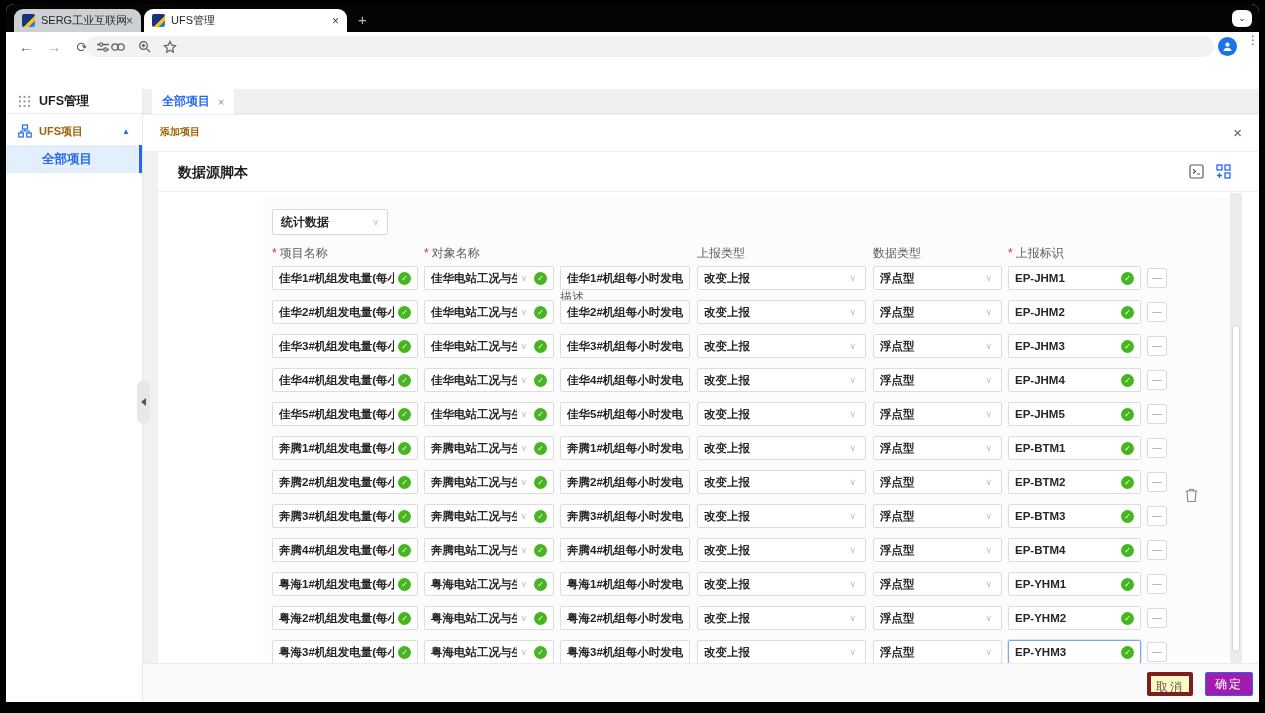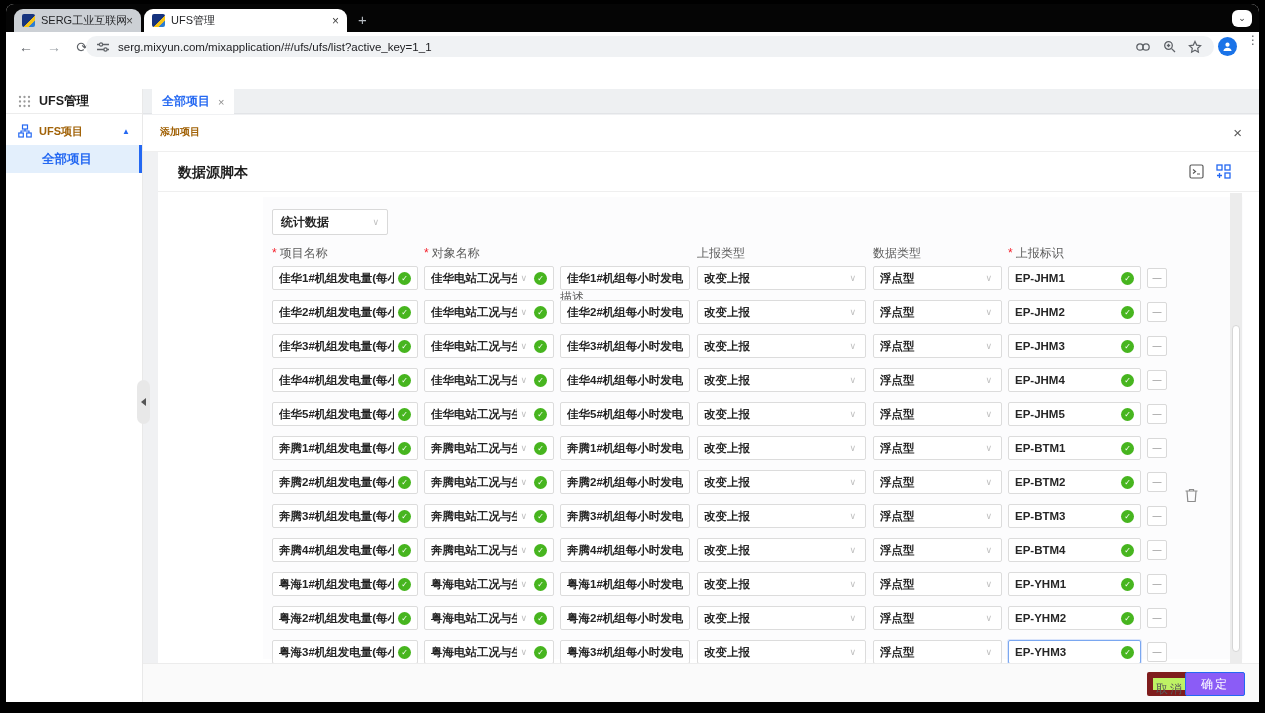--- a/index.html
+++ b/index.html
@@ -91,22 +91,22 @@
   .c3 { left:402px; width:130px; } .c4 { left:539px; width:169px; }
   .c5 { left:715px; width:129px;gap:8px; } .c6 { left:850px; width:133px; }
   .minus-btn { position:absolute; left:989px; top:2px; width:20px; height:20px; border:1px solid #d9d9d9; border-radius:2px; color:#8c8c8c; font-size:9px; line-height:18px; text-align:center; background:#fff; }
 
   .trash-wrap { position:absolute; left:1026px; top:294px; }
   .scrollbar-track { position:absolute; left:1072px; top:0; width:12px; height:470px; background:#ececec; }
   .scrollbar-thumb { position:absolute; left:2px; top:132px; width:8px; height:327px; background:#fff; border:1px solid #d6d6d6; border-radius:4px; }
 
   .drawer-footer { position:absolute; left:0; top:574px; width:100%; height:39px; background:#fafafa; border-top:1px solid #ececec; }
   .btn { position:absolute; top:8px; height:24px; border-radius:2px; font-size:12px; text-align:center; line-height:22px; letter-spacing:2px; }
-  .btn-cancel { right:66px; width:46px; background:#bef264; border:6px solid #7f1d1d; color:#595959; }
-  .btn-ok { right:14px; width:60px; background:#8b5cf6; border:1px solid #2468f2; color:#fff; line-height:23px; }
+  .btn-cancel { right:66px; width:46px; background:#fef9c3; border:4px solid #7f1d1d; color:#595959; }
+  .btn-ok { right:6px; width:48px; background:#a21caf; border:1px solid #2468f2; color:#fff; line-height:23px; }
 
   svg { display:block; }
 </style>
 </head>
 <body>
 
 <div class="window">
 
   <div class="tabstrip">
     <div id="browser-tabs">
@@ -133,21 +133,20 @@
       <span>
         <svg width="14" height="14" viewBox="0 0 14 14">
             <g stroke="#5f6368" stroke-width="1.3" fill="#fff">
               <line x1="1" y1="4.5" x2="13" y2="4.5"></line>
               <circle cx="5" cy="4.5" r="1.6"></circle>
               <line x1="1" y1="9.5" x2="13" y2="9.5"></line>
               <circle cx="9.5" cy="9.5" r="1.6"></circle>
             </g>
           </svg>
       </span>
-      <span class="omni-url">serg.mixyun.com/mixapplication/#/ufs/ufs/list?active_key=1_1</span>
       <span class="omni-icons">
         <span>
           <svg width="16" height="12" viewBox="0 0 16 12" fill="none" stroke="#5f6368" stroke-width="1.3">
               <circle cx="5" cy="6" r="3.2"></circle>
               <circle cx="11" cy="6" r="3.2"></circle>
             </svg>
         </span>
         <span>
           <svg width="13" height="13" viewBox="0 0 13 13" fill="none" stroke="#5f6368" stroke-width="1.3">
               <circle cx="5.5" cy="5.5" r="3.8"></circle>

